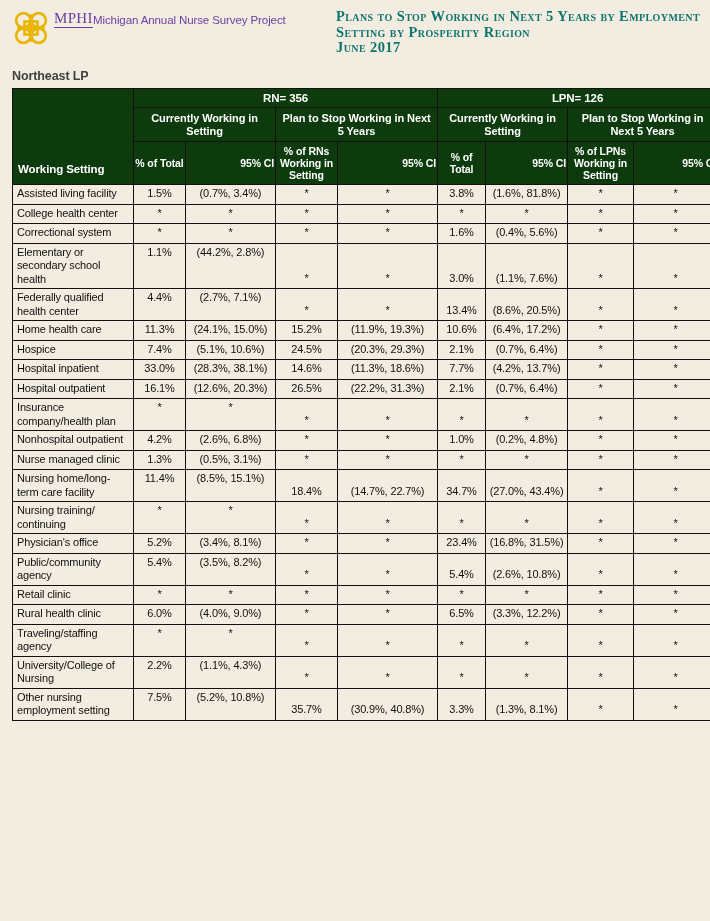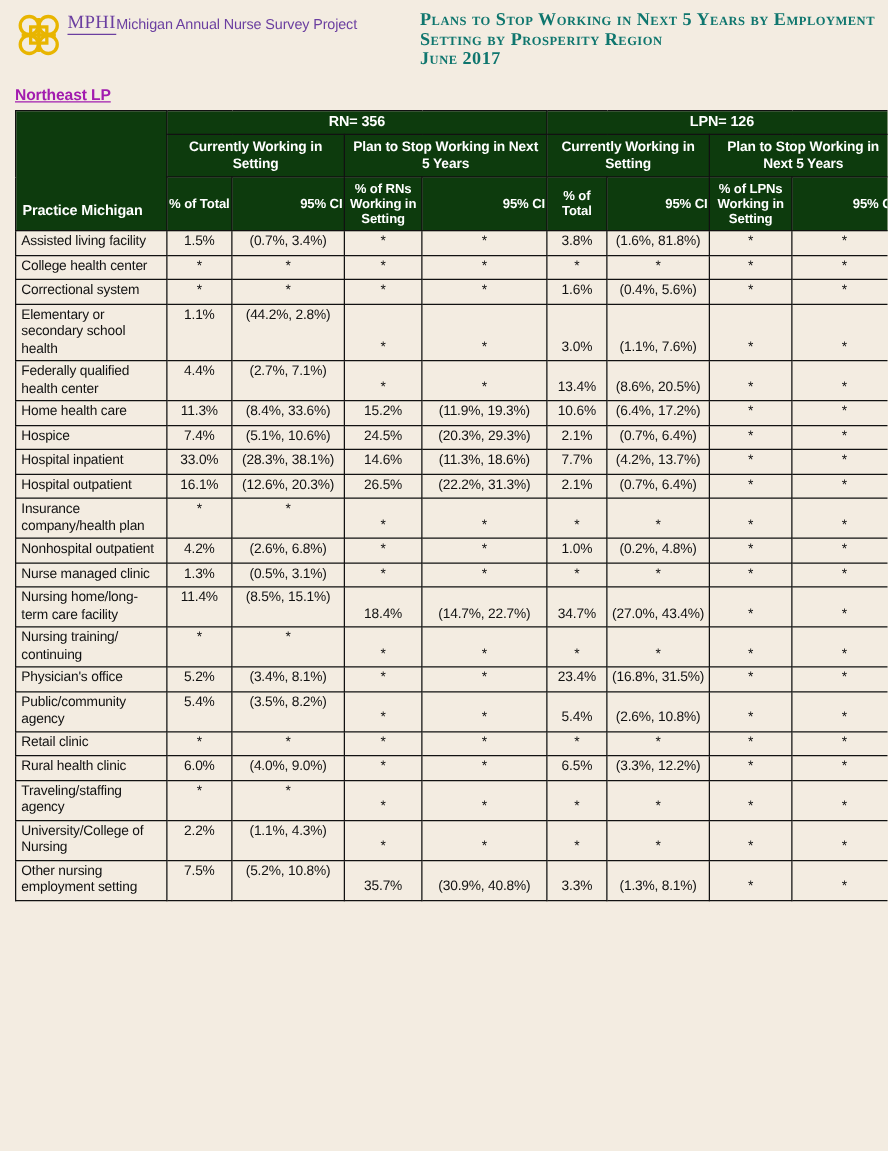--- a/index.html
+++ b/index.html
@@ -87,24 +87,23 @@
     padding-right: 4px;
     padding-top: 3px;
     max-width: 450px;
   }
   .title-line { display: block; white-space: nowrap; }
 
   
   .region-label {
     font-size: 12.5px;
     font-weight: bold;
-    color: #a21caf;
+    color: #404040;
     padding: 11px 0 5px 12px;
     letter-spacing: -0.1px;
-    text-decoration: underline;
   }
 
   
   .tbl-wrap {
     padding: 0 10px 0 12px;
   }
 
   table.main {
     border-collapse: collapse;
     table-layout: fixed;
@@ -241,21 +240,21 @@
           <col class="c-pct2">
           <col class="c-ci2">
         <col class="c-lpct">
           <col class="c-lci">
           <col class="c-lpct2">
           <col class="c-lci2">
       </colgroup>
 
       <thead>
         <tr>
-          <th class="practice-setting" rowspan="3">Practice Michigan</th>
+          <th class="practice-setting" rowspan="3">Working Setting</th>
           <th class="grp-top sep-left" colspan="4">
             <span>RN=</span>
             <span class="n">356</span>
           </th>
           <th class="grp-top sep-left" colspan="4">
             <span>LPN=</span>
             <span class="n">126</span>
           </th>
         </tr>
         <tr>
@@ -328,21 +327,21 @@
             <td class="num-bottom">*</td>
             <td class="num-bottom">*</td>
             <td class="num-bottom">13.4%</td>
             <td class="num-bottom">(8.6%, 20.5%)</td>
             <td class="num-bottom">*</td>
             <td class="num-bottom">*</td>
           </tr>
           <tr>
             <td class="label">Home health care</td>
             <td class="num">11.3%</td>
-            <td class="num">(8.4%, 33.6%)</td>
+            <td class="num">(24.1%, 15.0%)</td>
             <td class="num-bottom">15.2%</td>
             <td class="num-bottom">(11.9%, 19.3%)</td>
             <td class="num-bottom">10.6%</td>
             <td class="num-bottom">(6.4%, 17.2%)</td>
             <td class="num-bottom">*</td>
             <td class="num-bottom">*</td>
           </tr>
           <tr>
             <td class="label">Hospice</td>
             <td class="num">7.4%</td>

